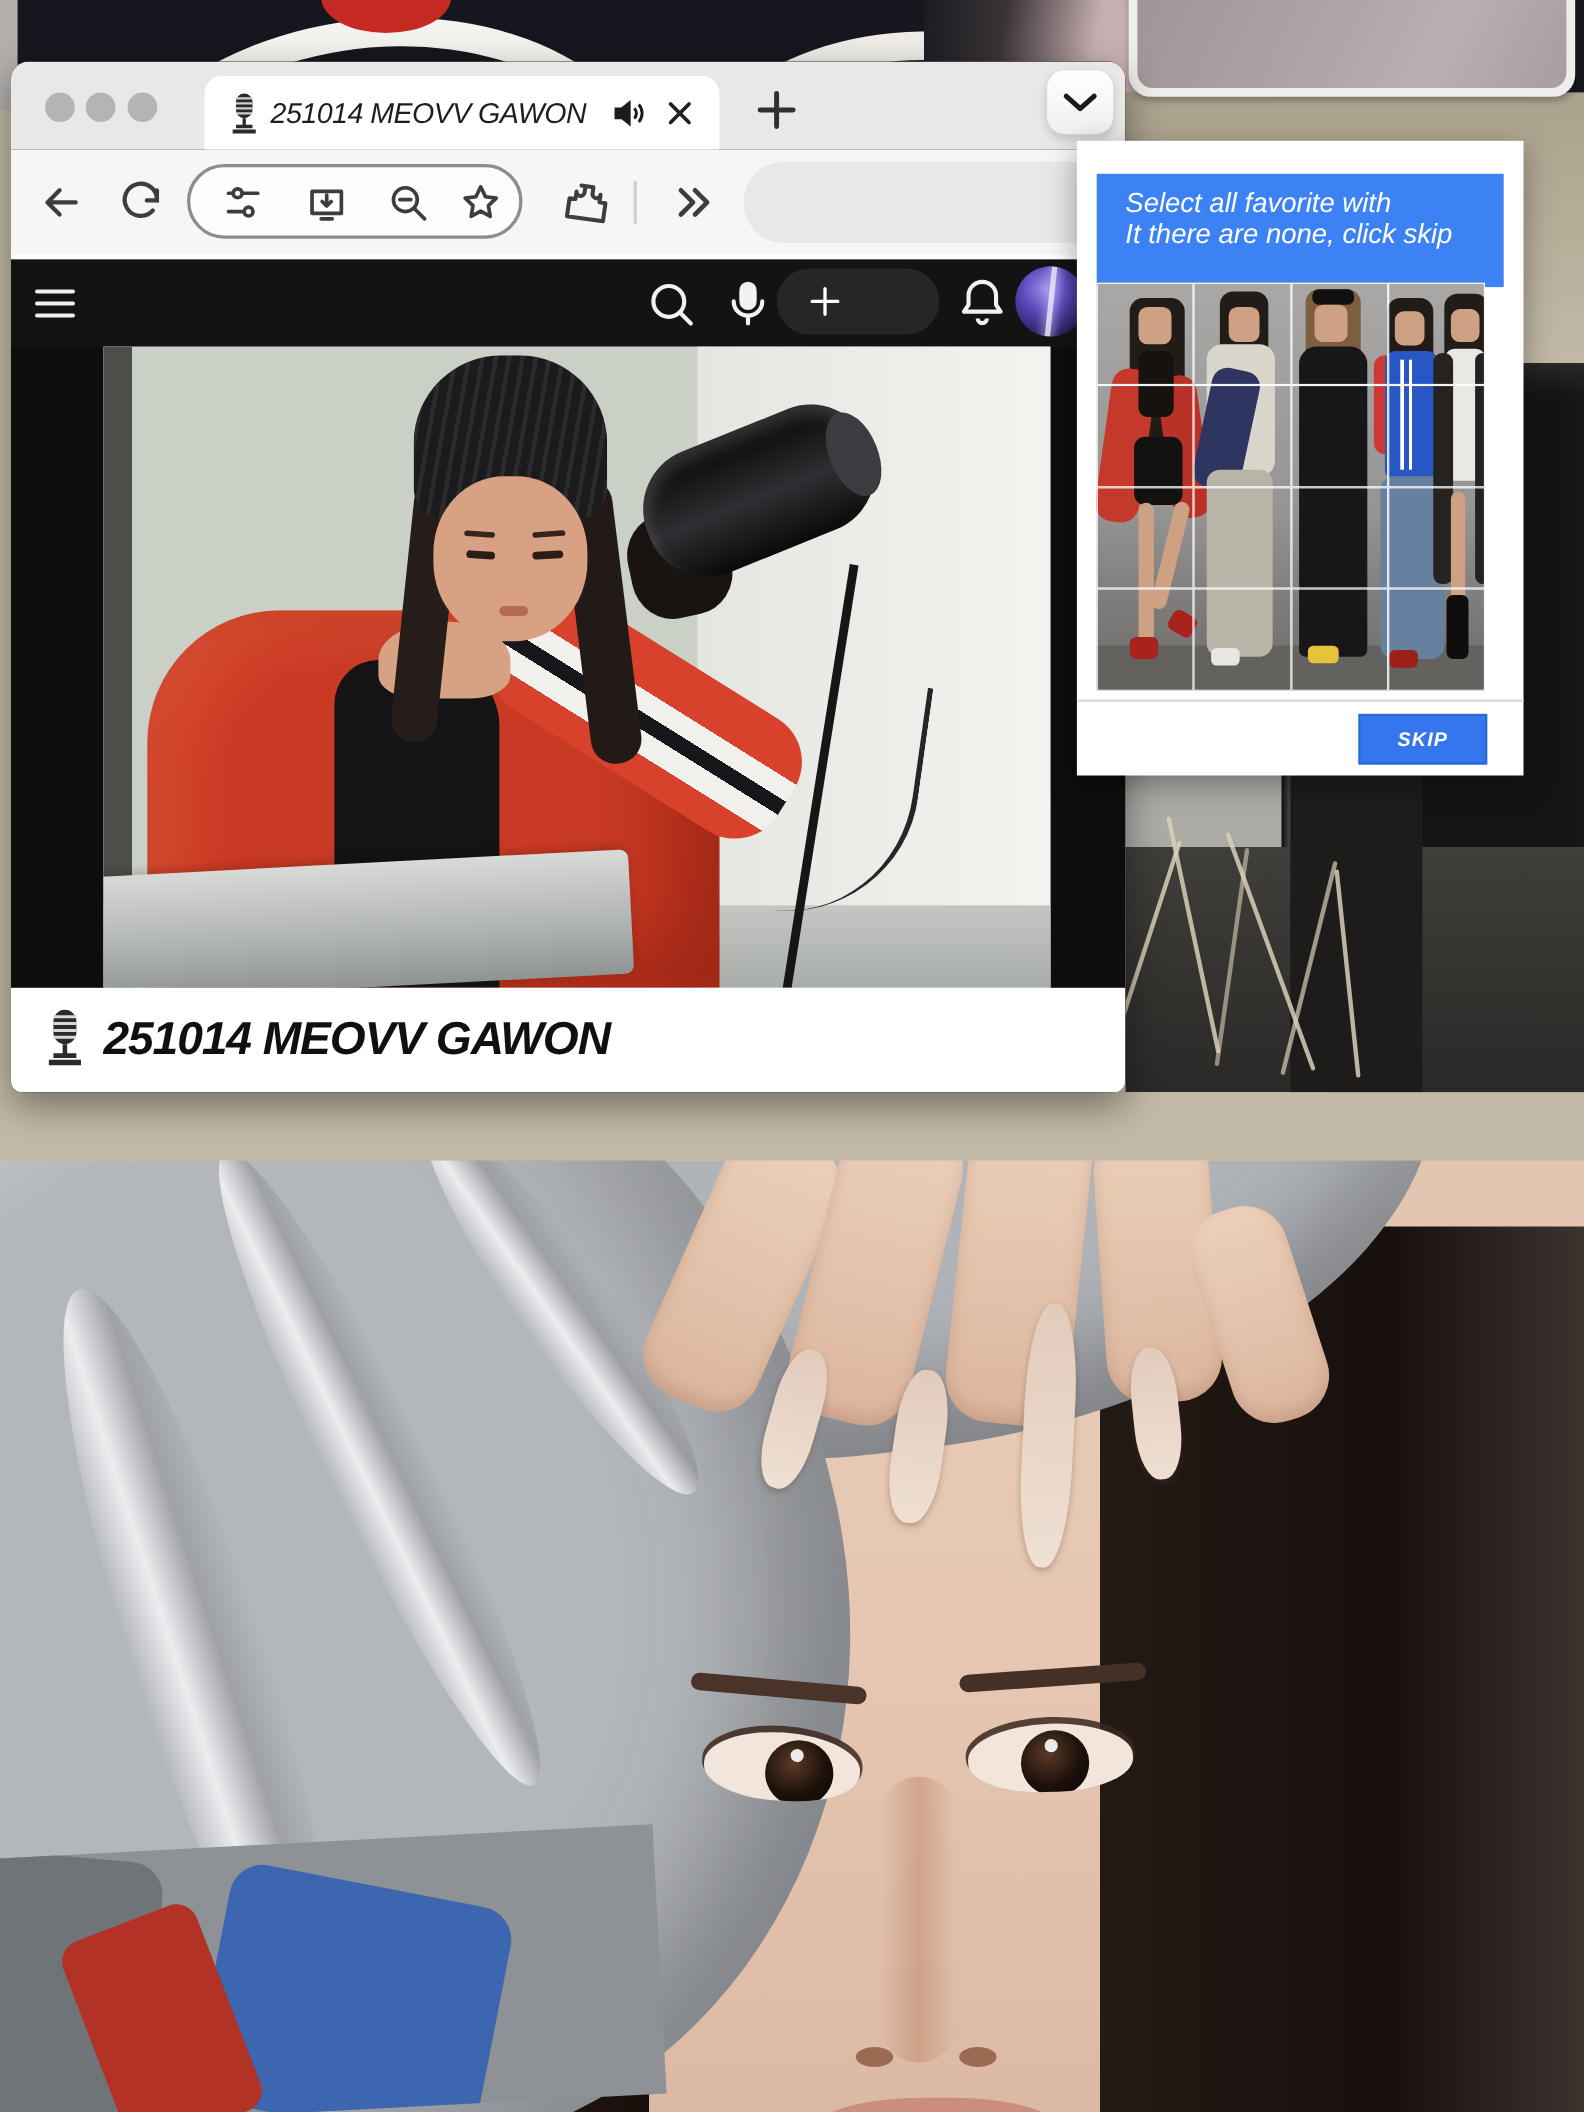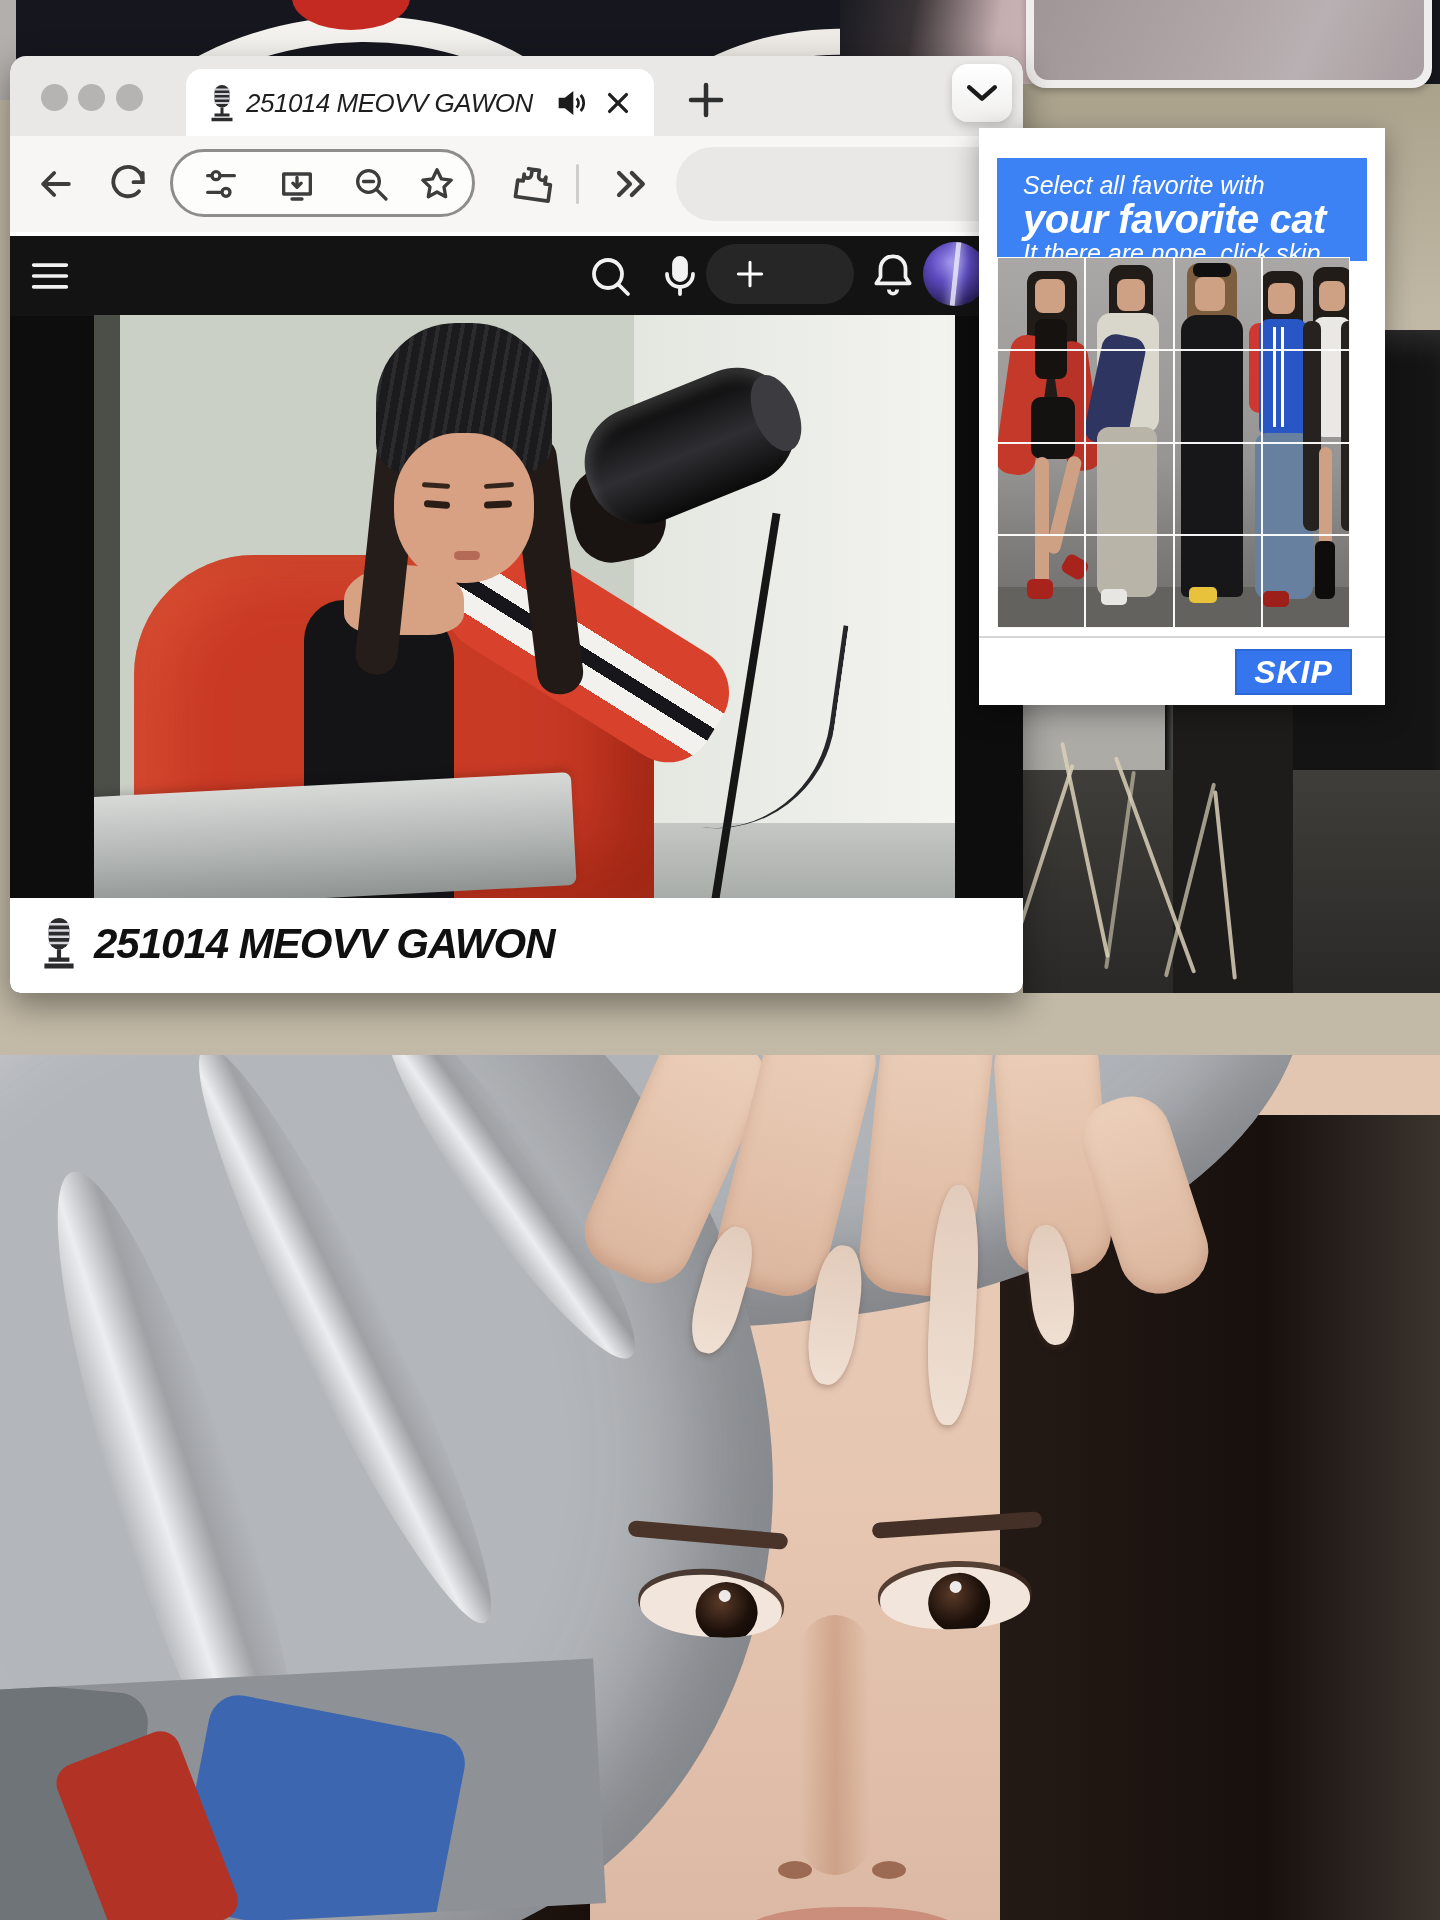--- a/index.html
+++ b/index.html
@@ -99,21 +99,21 @@
   #cap-line1{font-size:25px;line-height:27px;}
   #cap-line2{font-size:40px;font-weight:bold;line-height:40px;letter-spacing:-0.5px;}
   #cap-line3{font-size:25px;line-height:28px;}
   #cap-photo{position:absolute;left:18px;top:129px;width:353px;height:371px;overflow:hidden;
       background:linear-gradient(180deg,#a9a8a6 0%,#969593 55%,#7c7b79 80%,#6e6d6b 100%);}
   #cap-grid{position:absolute;left:18px;top:129px;width:353px;height:371px;display:grid;
       grid-template-columns:repeat(4,1fr);grid-template-rows:repeat(4,1fr);z-index:5;}
   .cap-cell{border:1px solid rgba(255,255,255,.95);}
   #cap-sep{position:absolute;left:0px;top:508px;width:406px;height:2px;background:#d6d6d6;}
   #skip-btn{position:absolute;left:256px;top:521px;width:117px;height:46px;background:#3576ee;border:2px solid #2d67d6;
-      color:#fff;font-size:32px;font-weight:bold;letter-spacing:1px;display:flex;align-items:center;justify-content:center;}
+      color:#fff;font-size:18px;font-weight:bold;letter-spacing:1px;display:flex;align-items:center;justify-content:center;}
   
   .f{position:absolute;}
   .hair{background:#221c18;border-radius:12px;}
   .skin{background:#cfa184;border-radius:8px;}
 
   
   #filebar{left:0;top:993px;width:1440px;height:62px;background:#e8e7eb;z-index:60;
       box-shadow:0 -2px 6px rgba(0,0,0,.18);display:flex;align-items:center;justify-content:center;}
   #filebar span{font-size:29px;color:#57565b;letter-spacing:0.5px;}
 
@@ -343,21 +343,20 @@
             <path d="M5 24h14" stroke="#2b2b2e" stroke-width="2.4"></path>
           </svg>
       </span>
       <span id="caption-title">251014 MEOVV GAWON</span>
     </div>
   </div>
 
   <div class="abs" id="captcha">
     <div id="cap-header">
       <div id="cap-line1">Select all favorite with</div>
-      <div id="cap-line2">your favorite cat</div>
       <div id="cap-line3">It there are none, click skip</div>
     </div>
 
     <div id="cap-photo">
 
       <div class="f" style="left:0;top:330px;width:353px;height:41px;background:#63625f;"></div>
 
       <div class="f hair" style="left:30px;top:14px;width:50px;height:150px;"></div>
       <div class="f skin" style="left:38px;top:22px;width:30px;height:34px;"></div>
       <div class="f" style="left:6px;top:78px;width:40px;height:140px;background:#c5392b;border-radius:16px;transform:rotate(8deg);"></div>

